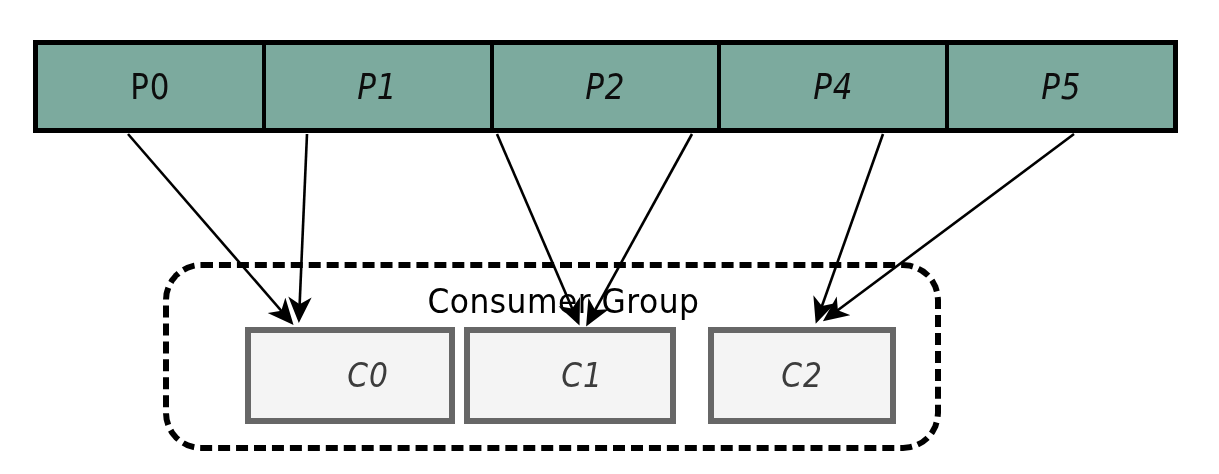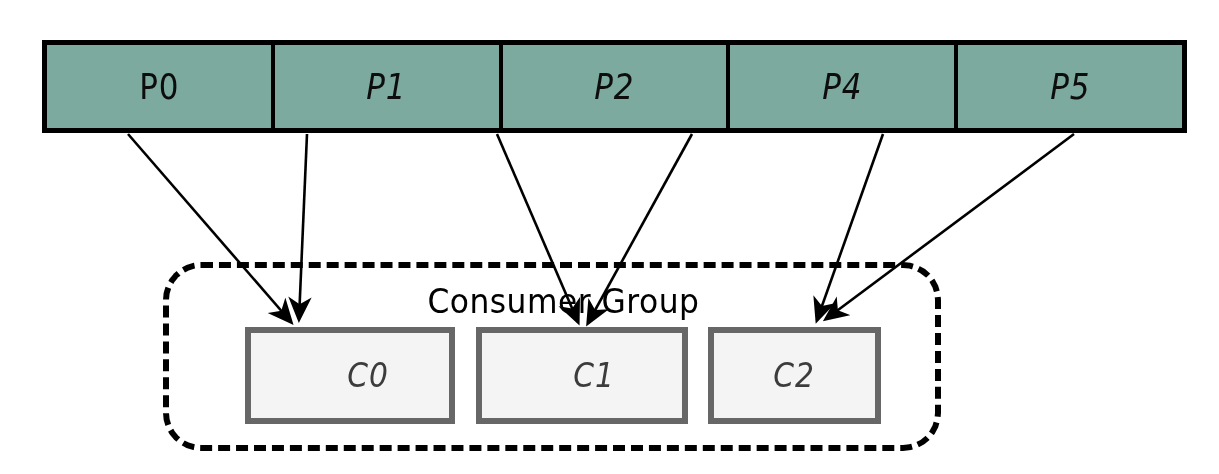--- a/index.html
+++ b/index.html
@@ -12,21 +12,21 @@
     position: relative;
     width: 1219px;
     height: 474px;
     background: #ffffff;
     overflow: hidden;
   }
 
   
   .partition-bar {
     position: absolute;
-    left: 42px;
+    left: 33px;
     top: 40px;
     width: 1145px;
     height: 93px;
     box-sizing: border-box;
     border: 5px solid #000000;
     display: flex;
     background: #7caa9e;
   }
   .partition-cell {
     flex: 1 1 0;
@@ -78,22 +78,22 @@
     top: 327px;
     height: 97px;
     box-sizing: border-box;
     background: #f4f4f4;
     border: 6px solid #676767;
     display: flex;
     align-items: center;
     justify-content: center;
   }
   .consumer-box.c0 { left: 245px; width: 210px; padding-left: 36px; }
-  .consumer-box.c1 { left: 476px; width: 212px; padding-left: 24px; }
-  .consumer-box.c2 { left: 708px; width: 173px; }
+  .consumer-box.c1 { left: 464px; width: 212px; padding-left: 24px; }
+  .consumer-box.c2 { left: 708px; width: 188px; }
   .consumer-label {
     font-size: 33px;
     color: #3c3c3c;
     font-style: italic;
     letter-spacing: 1px;
     transform: scaleX(0.9);
   }
 
   
   .arrow-layer {

